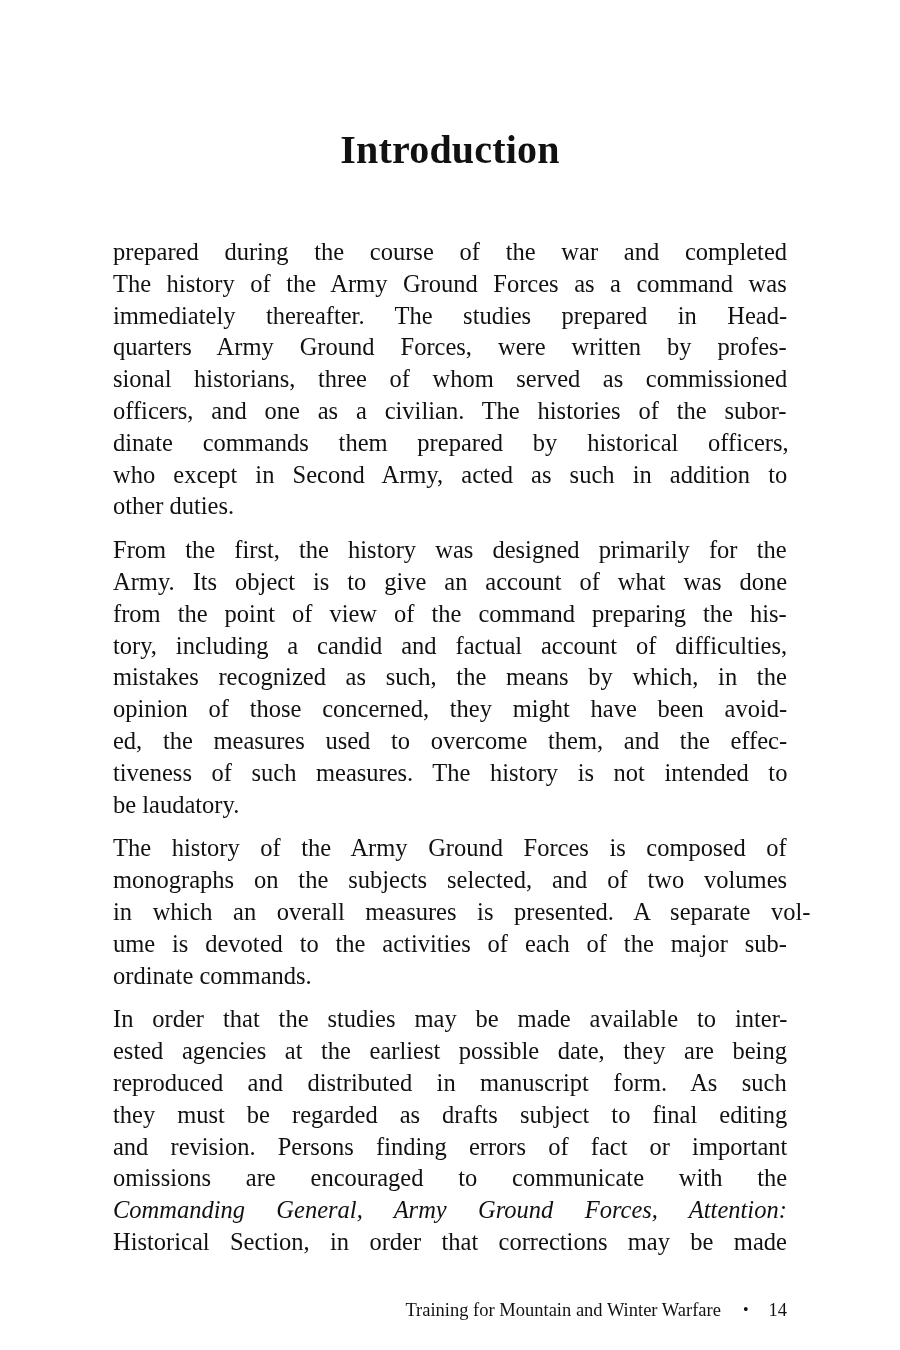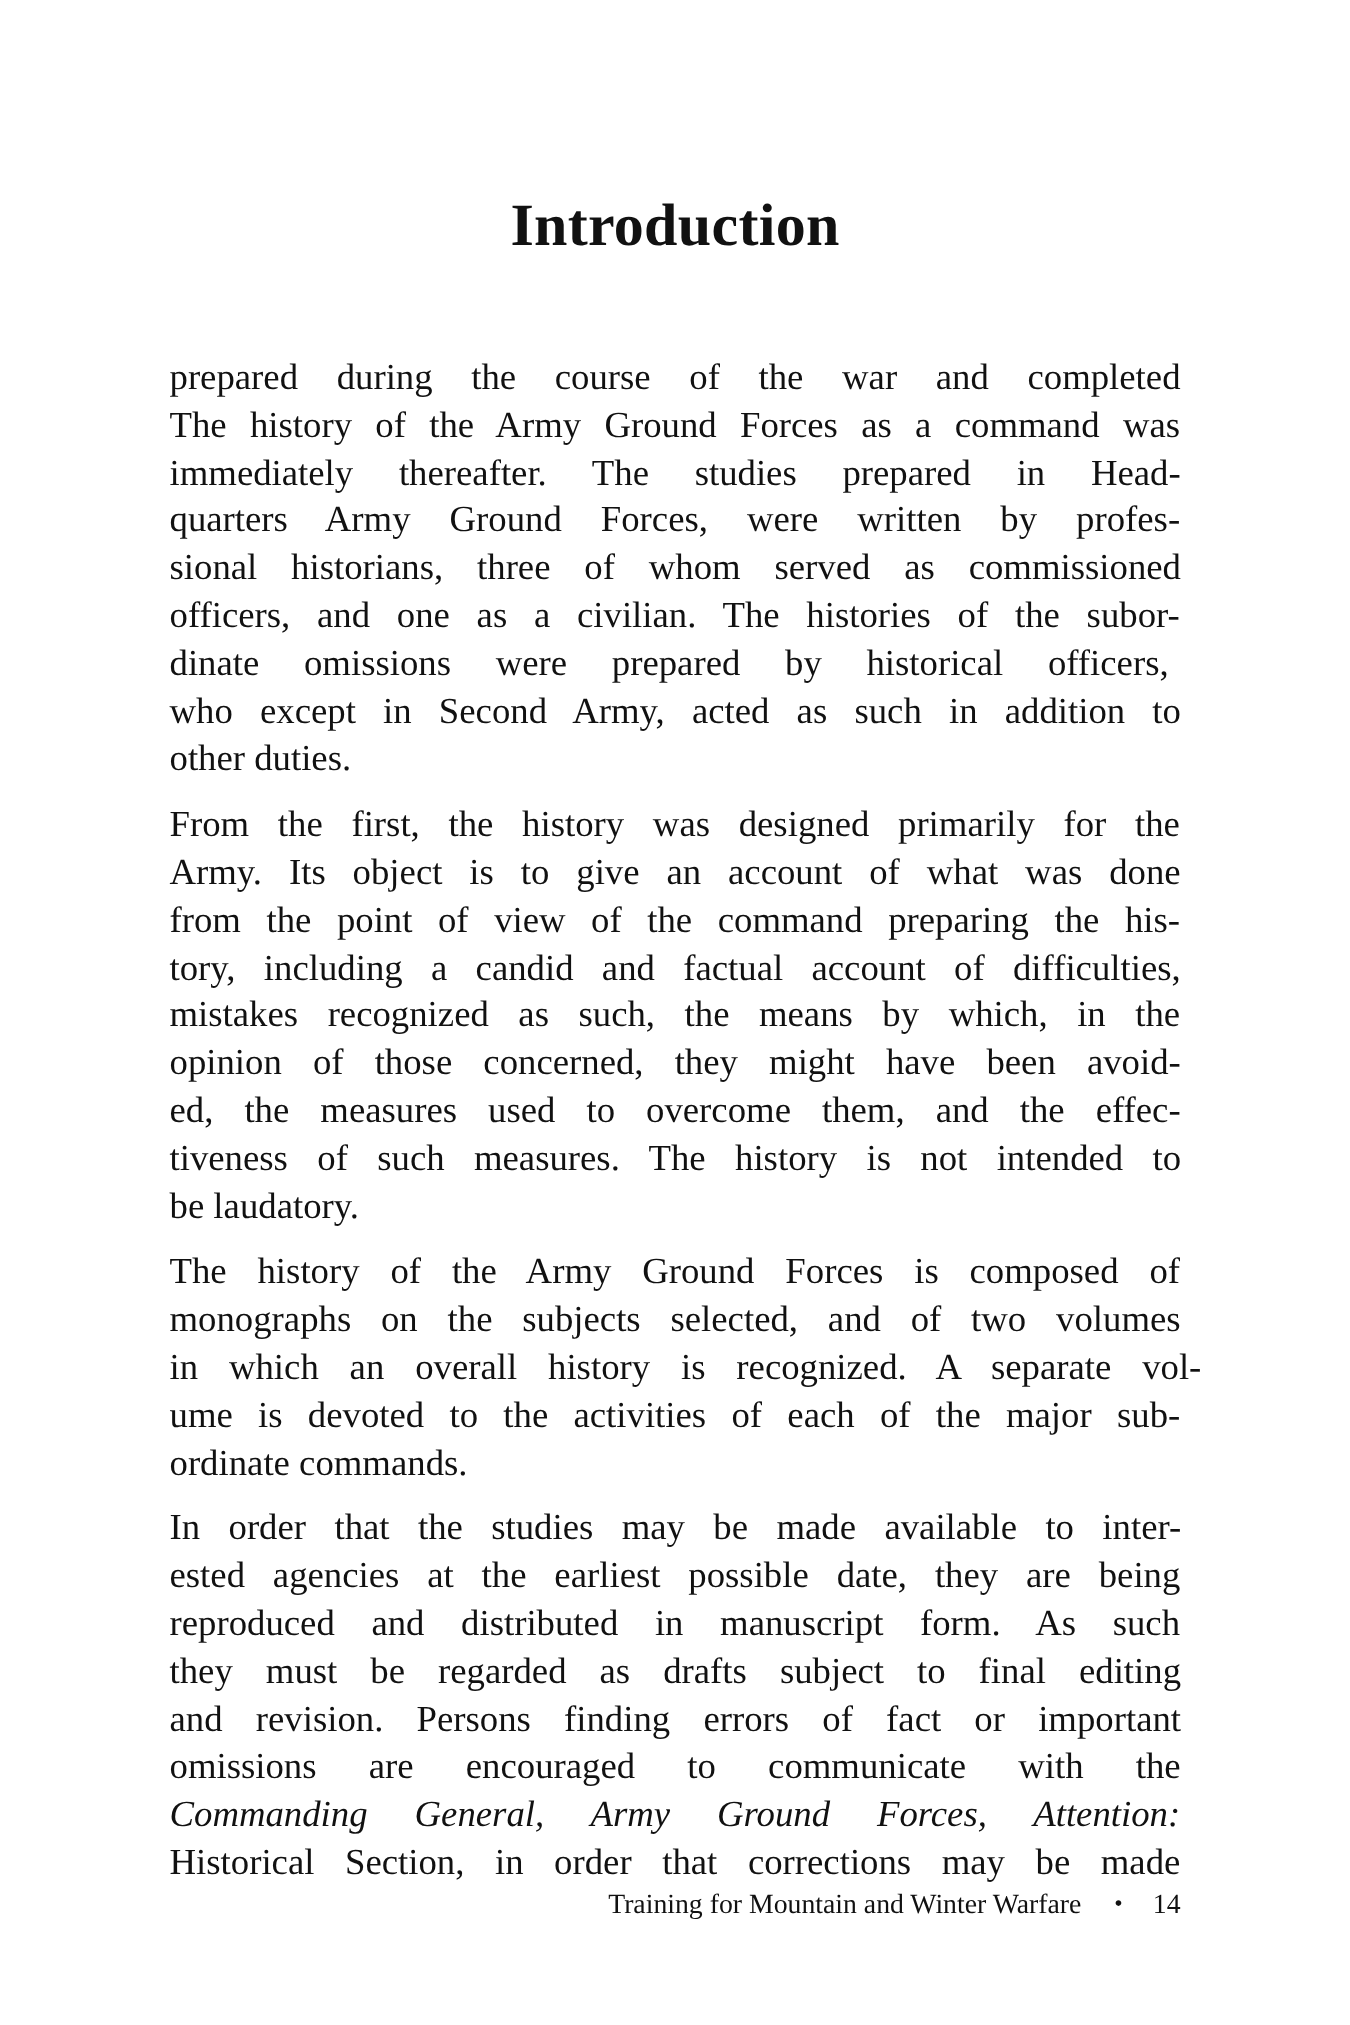--- a/index.html
+++ b/index.html
@@ -51,21 +51,21 @@
     text-align: justify;
     text-align-last: justify;
     white-space: nowrap;
     overflow: visible;
   }
   .line.last {
     text-align-last: left;
   }
   .footer {
     position: absolute;
-    top: 1258px;
+    top: 1298px;
     right: 113px;
     font-size: 18.5px;
     line-height: 24px;
     color: #111;
     white-space: nowrap;
   }
   .footer .bullet {
     display: inline-block;
     margin: 0 20px 0 22px;
     font-size: 16px;
@@ -81,41 +81,41 @@
 
   <div class="body-text">
 
     <div class="para">
       <span class="line" style="display: block; word-spacing: 19.625px; text-align: left; text-align-last: left;">prepared during the course of the war and completed</span>
       <span class="line" style="display: block; word-spacing: 9.4px; text-align: left; text-align-last: left;">The history of the Army Ground Forces as a command was</span>
       <span class="line" style="display: block; word-spacing: 24.3333px; text-align: left; text-align-last: left;">immediately thereafter. The studies prepared in Head-</span>
       <span class="line" style="display: block; word-spacing: 19.8571px; text-align: left; text-align-last: left;">quarters Army Ground Forces, were written by profes-</span>
       <span class="line" style="display: block; word-spacing: 16.4286px; text-align: center; text-align-last: left;">sional historians, three of whom served as commissioned</span>
       <span class="line" style="display: block; word-spacing: 11.7px; text-align: left; text-align-last: left;">officers, and one as a civilian. The histories of the subor-</span>
-      <span class="line" style="display: block; word-spacing: 23.6667px; text-align: left; text-align-last: left;">dinate omissions were prepared by historical officers,</span>
+      <span class="line" style="display: block; word-spacing: 23.6667px; text-align: left; text-align-last: left;">dinate commands them prepared by historical officers,</span>
       <span class="line" style="display: block; word-spacing: 12px; text-align: left; text-align-last: left;">who except in Second Army, acted as such in addition to</span>
       <span class="line last">other duties.</span>
     </div>
 
     <div class="para">
       <span class="line" style="display: block; word-spacing: 13px; text-align: left; text-align-last: left;">From the first, the history was designed primarily for the</span>
       <span class="line" style="display: block; word-spacing: 11.8182px; text-align: left; text-align-last: left;">Army. Its object is to give an account of what was done</span>
       <span class="line" style="display: block; word-spacing: 10.9px; text-align: left; text-align-last: left;">from the point of view of the command preparing the his-</span>
       <span class="line" style="display: block; word-spacing: 12.75px; text-align: center; text-align-last: left;">tory, including a candid and factual account of difficulties,</span>
       <span class="line" style="display: block; word-spacing: 13.5556px; text-align: left; text-align-last: left;">mistakes recognized as such, the means by which, in the</span>
       <span class="line" style="display: block; word-spacing: 14.625px; text-align: left; text-align-last: left;">opinion of those concerned, they might have been avoid-</span>
       <span class="line" style="display: block; word-spacing: 14.5556px; text-align: left; text-align-last: left;">ed, the measures used to overcome them, and the effec-</span>
       <span class="line" style="display: block; word-spacing: 13.4444px; text-align: left; text-align-last: left;">tiveness of such measures. The history is not intended to</span>
       <span class="line last">be laudatory.</span>
     </div>
 
     <div class="para">
       <span class="line" style="display: block; word-spacing: 14.4444px; text-align: left; text-align-last: left;">The history of the Army Ground Forces is composed of</span>
       <span class="line" style="display: block; word-spacing: 13.75px; text-align: left; text-align-last: left;">monographs on the subjects selected, and of two volumes</span>
-      <span class="line" style="display: block; word-spacing: 14.4444px; text-align: left; text-align-last: left;">in which an overall history is recognized. A separate vol-</span>
+      <span class="line" style="display: block; word-spacing: 14.4444px; text-align: left; text-align-last: left;">in which an overall measures is presented. A separate vol-</span>
       <span class="line" style="display: block; word-spacing: 10.7273px; text-align: left; text-align-last: left;">ume is devoted to the activities of each of the major sub-</span>
       <span class="line last">ordinate commands.</span>
     </div>
 
     <div class="para">
       <span class="line" style="display: block; word-spacing: 12.8px; text-align: left; text-align-last: left;">In order that the studies may be made available to inter-</span>
       <span class="line" style="display: block; word-spacing: 12.4444px; text-align: left; text-align-last: left;">ested agencies at the earliest possible date, they are being</span>
       <span class="line" style="display: block; word-spacing: 18.2857px; text-align: left; text-align-last: left;">reproduced and distributed in manuscript form. As such</span>
       <span class="line" style="display: block; word-spacing: 15.8889px; text-align: left; text-align-last: left;">they must be regarded as drafts subject to final editing</span>
       <span class="line" style="display: block; word-spacing: 16px; text-align: left; text-align-last: left;">and revision. Persons finding errors of fact or important</span>

